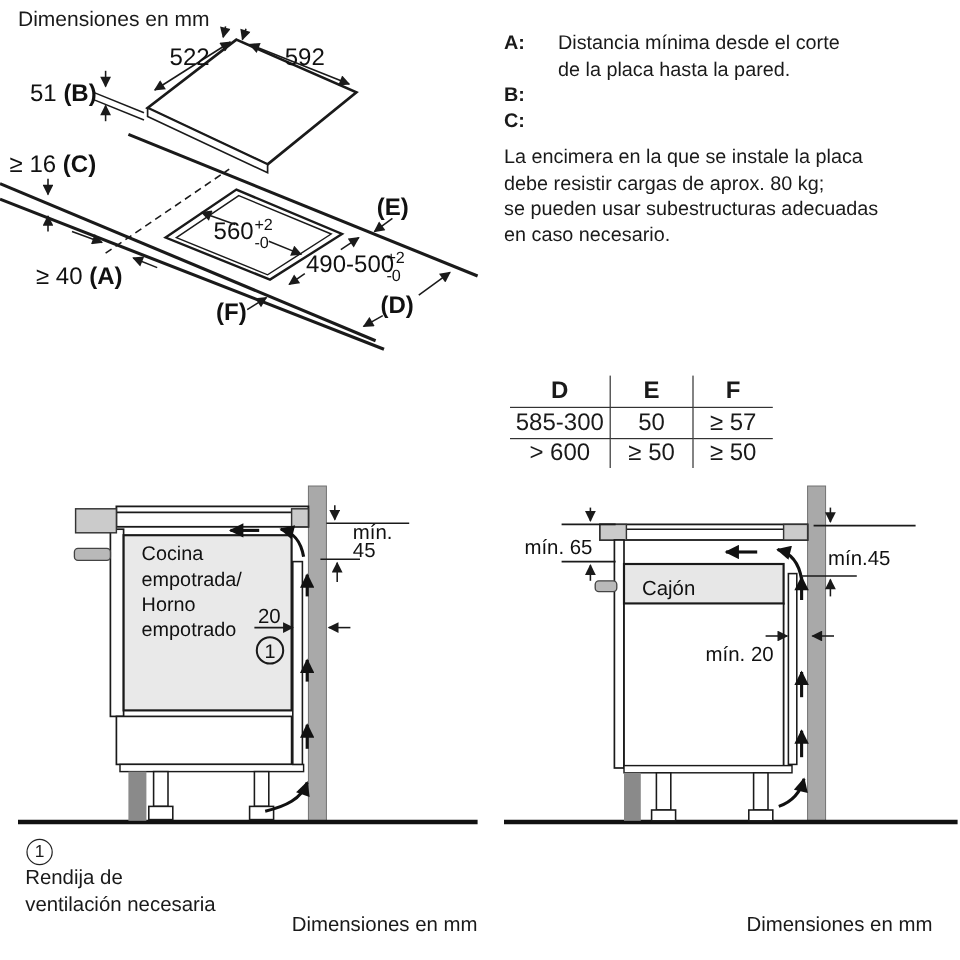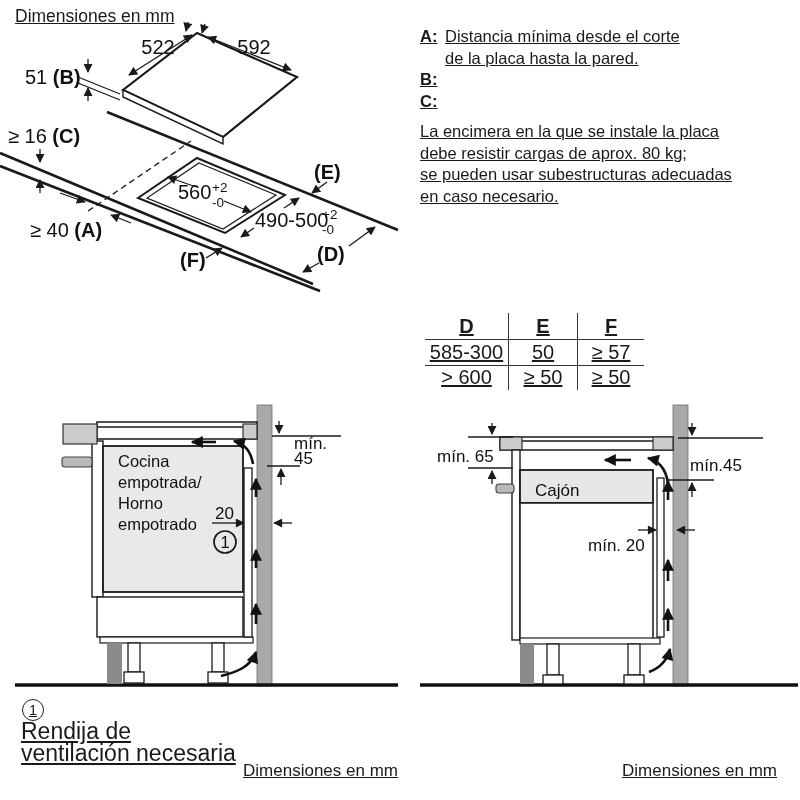--- a/index.html
+++ b/index.html
@@ -1,24 +1,24 @@
 <!DOCTYPE html>
 <html><head>
 <meta charset="utf-8">
 <style>
   html,body{margin:0;padding:0;background:#fff;width:800px;height:800px;overflow:hidden;
     font-family:"Liberation Sans","DejaVu Sans",sans-serif;color:#1a1a1a;}
-  .abs{position:absolute;text-decoration:underline;}
+  .abs{position:absolute;}
   #canvas{position:relative;width:800px;height:800px;background:#fff;}
   #page-title{left:15px;top:6px;font-size:17.5px;}
   
   #legend{left:420px;top:26px;width:374px;font-size:16.5px;line-height:21.5px;}
   .legend-item{display:flex;}
   .legend-key{font-weight:bold;width:25px;flex:none;}
-  .legend-text{white-space:pre-line;}
+  .legend-text{white-space:pre-line;margin-left:20px;}
   .legend-paragraph{margin-top:9px;white-space:pre-line;}
   
   #dim-table{left:425px;top:313px;display:grid;grid-template-columns:84px 69px 66px;font-size:20px;}
   .th{font-weight:bold;height:26px;}
   .th,.td{display:flex;align-items:center;justify-content:center;}
   .td{height:24.5px;}
   .c1,.c2{border-right:1.6px solid #333;}
   .hrow{border-bottom:1.6px solid #333;}
   .r1{border-bottom:1.6px solid #333;}
   
@@ -29,21 +29,21 @@
   .bold{font-weight:bold;}
   .lbl{font-size:17px;}
   .lblS{font-size:16.5px;}
   .ln{stroke:#1a1a1a;stroke-width:1.3;fill:none;}
   .lnT{stroke:#1a1a1a;stroke-width:2.6;fill:none;}
   .edge{stroke:#1a1a1a;fill:#fff;}
   .vent{stroke:#111;stroke-width:2.6;fill:none;}
   
   #footnote-marker{left:22px;top:699px;width:20px;height:20px;border:1.6px solid #222;border-radius:50%;
     display:flex;align-items:center;justify-content:center;font-size:14.5px;}
-  #footnote-text{left:21px;top:721px;font-size:23px;line-height:21.5px;white-space:pre-line;}
+  #footnote-text{left:21px;top:721px;font-size:17px;line-height:21.5px;white-space:pre-line;}
   .caption{font-size:17px;text-align:right;}
   #caption-left{left:198px;top:761px;width:200px;}
   #caption-right{left:597px;top:761px;width:180px;}
 </style>
 </head>
 <body>
 
 <div id="canvas">
 
   <svg width="0" height="0">

